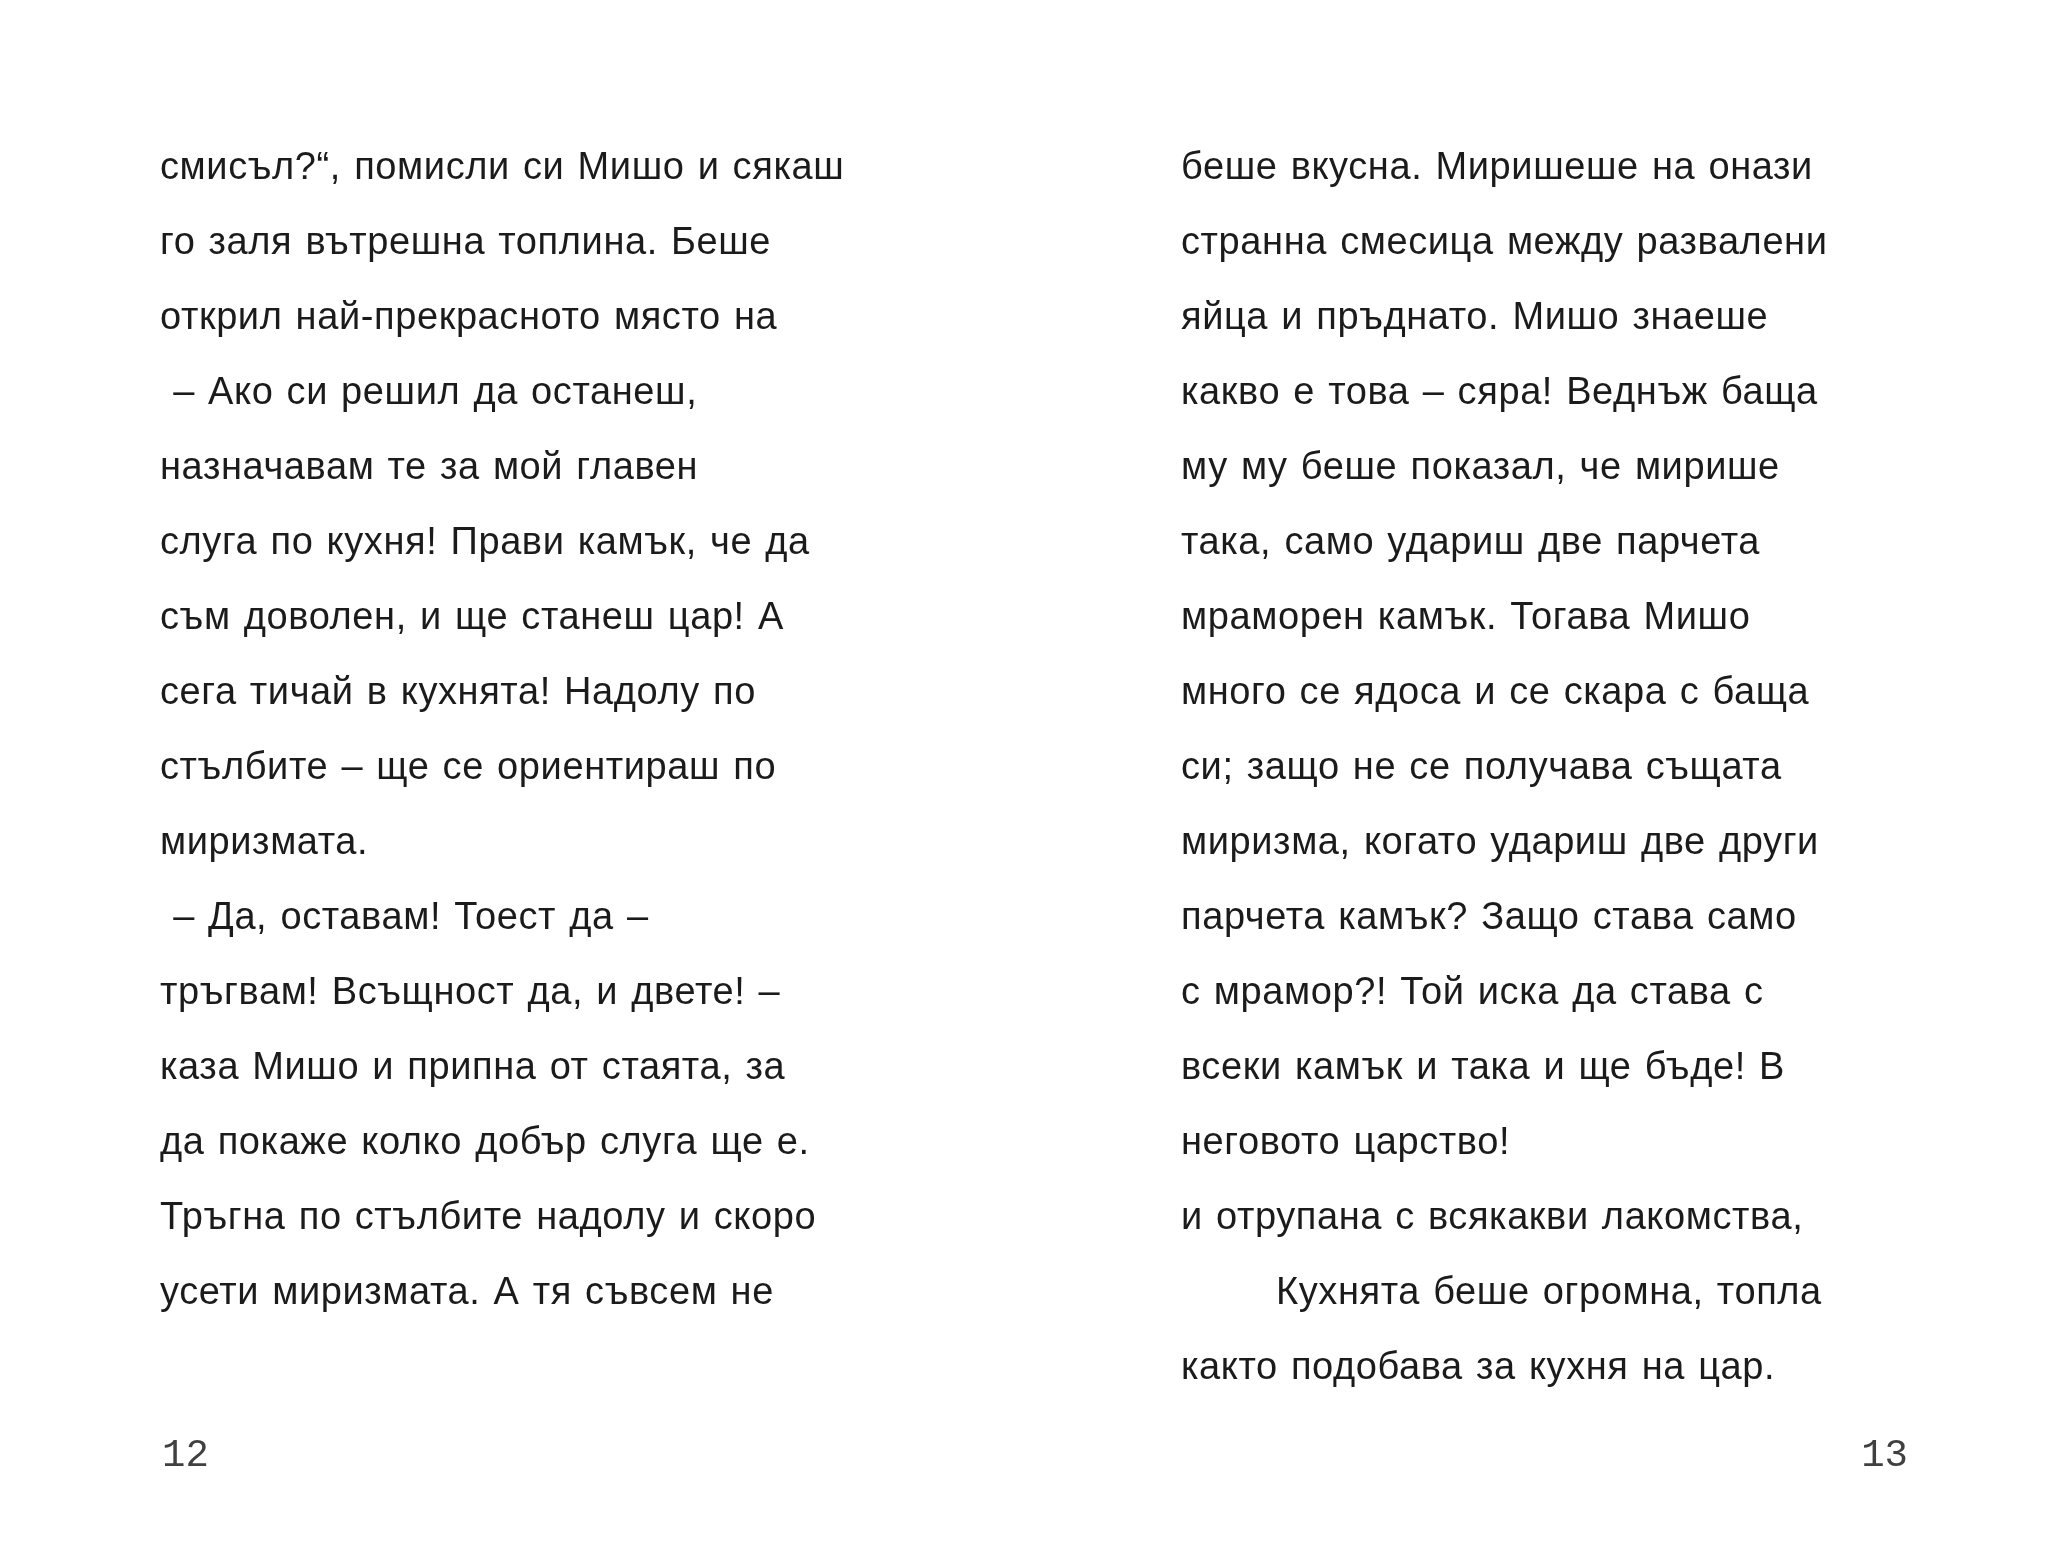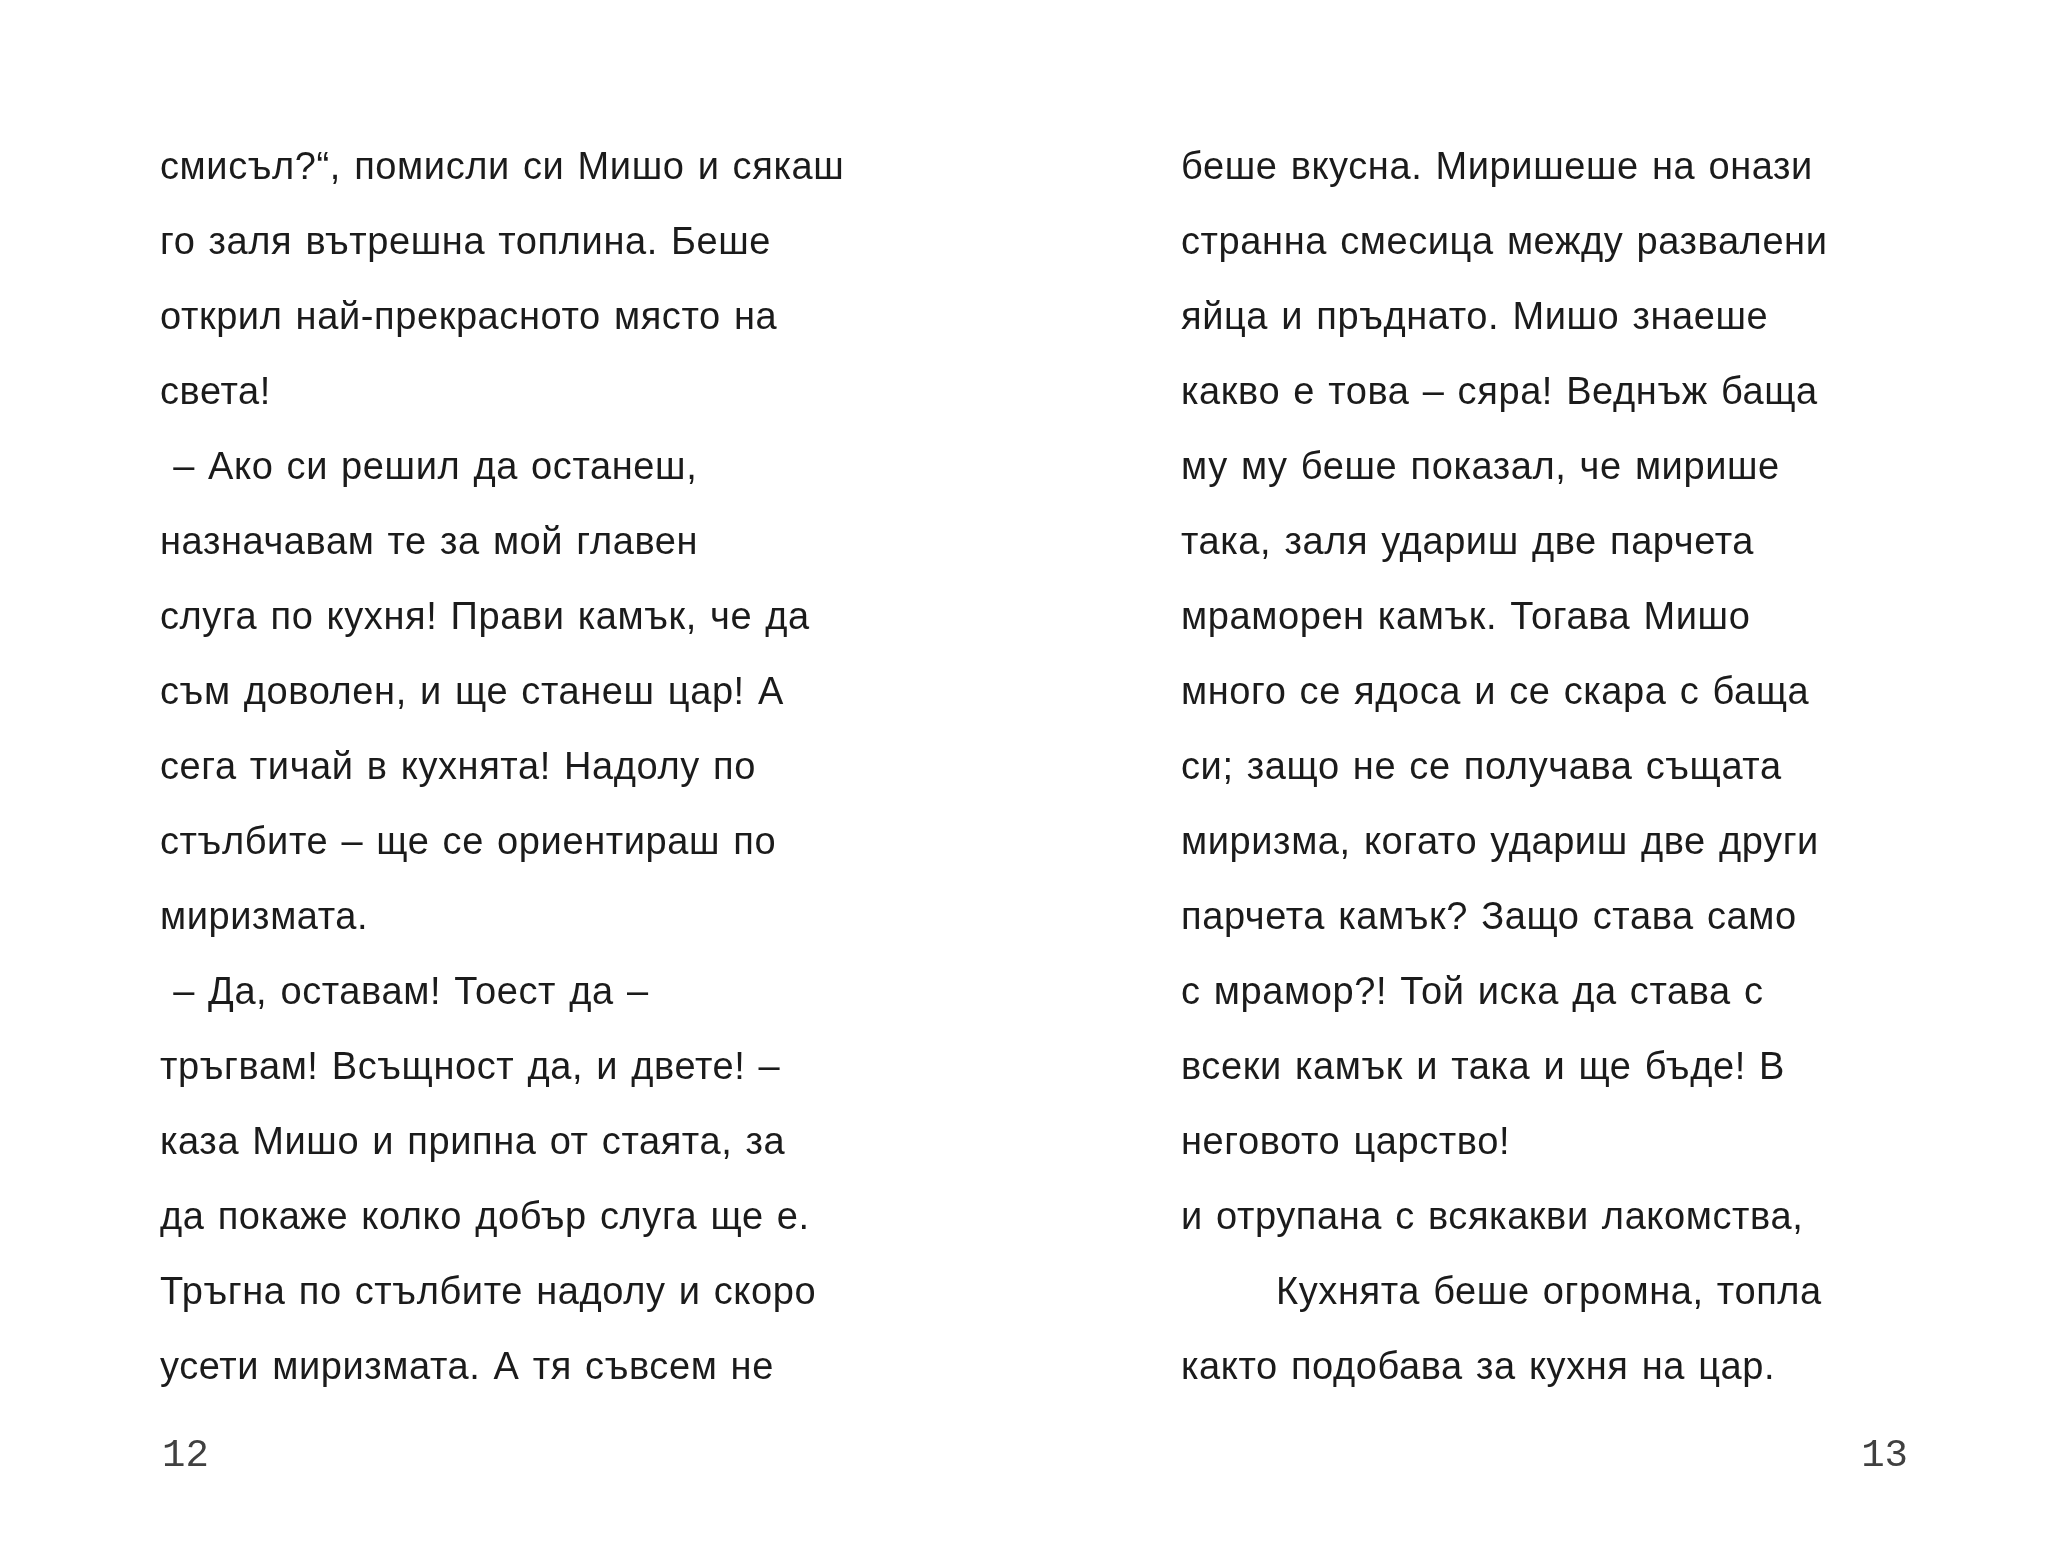--- a/index.html
+++ b/index.html
@@ -63,21 +63,20 @@
 </head>
 <body>
 
 <div class="spread">
 
   <div class="page page-left">
     <div class="text-block">
       <span class="line">смисъл?“, помисли си Мишо и сякаш</span>
       <span class="line">го заля вътрешна топлина. Беше</span>
       <span class="line">открил най-прекрасното място на</span>
-      <span class="line">света!</span>
       <span class="line"> – Ако си решил да останеш,</span>
       <span class="line">назначавам те за мой главен</span>
       <span class="line">слуга по кухня! Прави камък, че да</span>
       <span class="line">съм доволен, и ще станеш цар! А</span>
       <span class="line">сега тичай в кухнята! Надолу по</span>
       <span class="line">стълбите – ще се ориентираш по</span>
       <span class="line">миризмата.</span>
       <span class="line"> – Да, оставам! Тоест да –</span>
       <span class="line">тръгвам! Всъщност да, и двете! –</span>
       <span class="line">каза Мишо и припна от стаята, за</span>
@@ -88,21 +87,21 @@
     <div class="page-number">12</div>
   </div>
 
   <div class="page page-right">
     <div class="text-block">
       <span class="line">беше вкусна. Миришеше на онази</span>
       <span class="line">странна смесица между развалени</span>
       <span class="line">яйца и пръднато. Мишо знаеше</span>
       <span class="line">какво е това – сяра! Веднъж баща</span>
       <span class="line">му му беше показал, че мирише</span>
-      <span class="line">така, заля удариш две парчета</span>
+      <span class="line">така, само удариш две парчета</span>
       <span class="line">мраморен камък. Тогава Мишо</span>
       <span class="line">много се ядоса и се скара с баща</span>
       <span class="line">си; защо не се получава същата</span>
       <span class="line">миризма, когато удариш две други</span>
       <span class="line">парчета камък? Защо става само</span>
       <span class="line">с мрамор?! Той иска да става с</span>
       <span class="line">всеки камък и така и ще бъде! В</span>
       <span class="line">неговото царство!</span>
       <span class="line">и отрупана с всякакви лакомства,</span>
       <span class="line indent">Кухнята беше огромна, топла</span>

